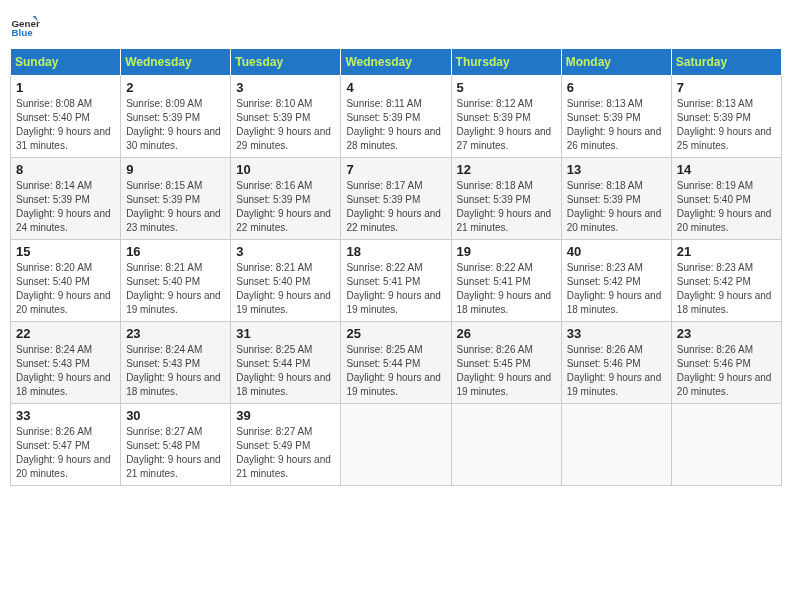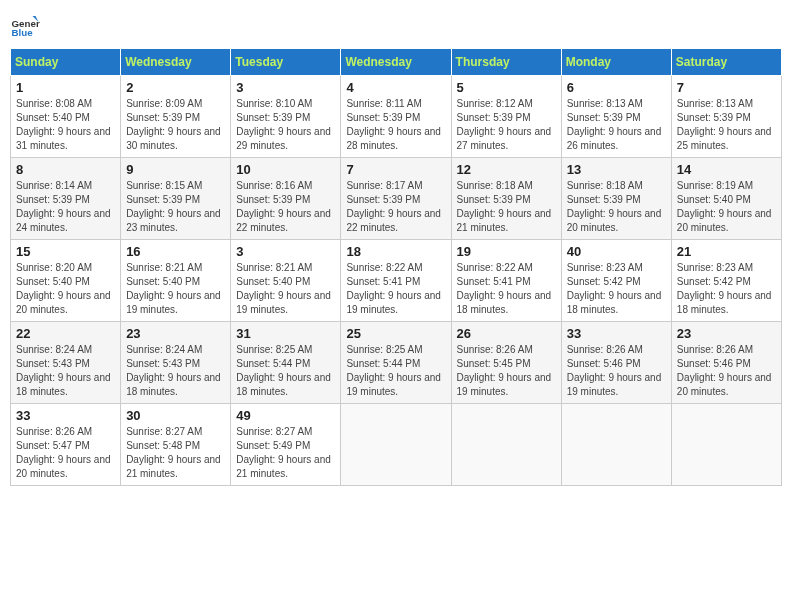--- a/index.html
+++ b/index.html
@@ -229,21 +229,21 @@
       <tr>
         <td>
           <span class="day-number">33</span>
           <div class="day-info">Sunrise: 8:26 AM<br>Sunset: 5:47 PM<br>Daylight: 9 hours and 20 minutes.</div>
         </td>
         <td>
           <span class="day-number">30</span>
           <div class="day-info">Sunrise: 8:27 AM<br>Sunset: 5:48 PM<br>Daylight: 9 hours and 21 minutes.</div>
         </td>
         <td>
-          <span class="day-number">49</span>
+          <span class="day-number">39</span>
           <div class="day-info">Sunrise: 8:27 AM<br>Sunset: 5:49 PM<br>Daylight: 9 hours and 21 minutes.</div>
         </td>
         <td class="empty-cell"></td>
         <td class="empty-cell"></td>
         <td class="empty-cell"></td>
         <td class="empty-cell"></td>
       </tr>
     </tbody>
 </table>
 

